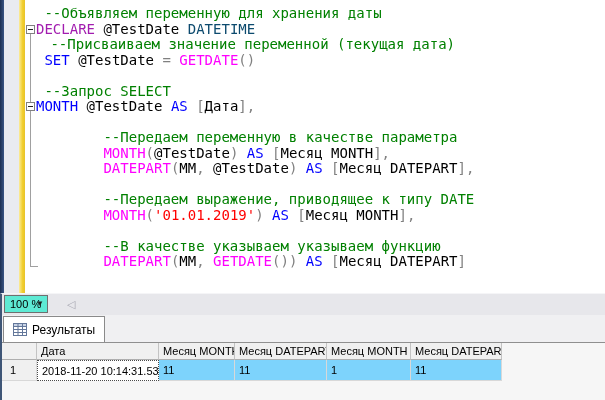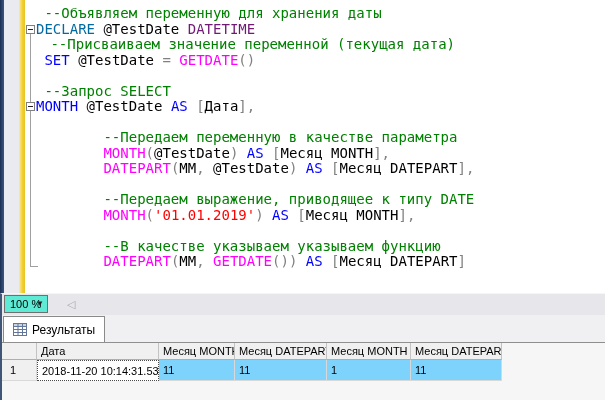--- a/index.html
+++ b/index.html
@@ -54,21 +54,21 @@
 <div class="window">
 
   <div class="editor">
     <div class="strip-navy"></div>
     <div class="margin-indicator"></div>
     <div class="margin-changes"></div>
     <div class="outline-vline"></div>
     <div class="outline-tick"></div>
     <div id="code" class="code">
         <div class="code-line"><span style="color: rgb(0, 128, 0);"> --Объявляем переменную для хранения даты</span></div>
-        <div class="code-line"><span style="color: #0369a1; margin-top: 17px;">DECLARE</span><span style="color: rgb(0, 0, 0);"> @TestDate </span><span style="color: #701a75;">DATETIME</span></div>
+        <div class="code-line"><span style="color: #a21caf; margin-top: 17px;">DECLARE</span><span style="color: rgb(0, 0, 0);"> @TestDate </span><span style="color: #0c4a6e;">DATETIME</span></div>
         <div class="code-line"><span style="color: rgb(0, 128, 0); margin-left: 6px;"> --Присваиваем значение переменной (текущая дата)</span></div>
         <div class="code-line"><span style="color: rgb(0, 0, 0);"> </span><span style="color: rgb(0, 0, 255);">SET</span><span style="color: rgb(0, 0, 0);"> @TestDate </span><span style="color: rgb(128, 128, 128);">= </span><span style="color: rgb(255, 0, 255);">GETDATE</span><span style="color: rgb(128, 128, 128);">()</span></div>
         <div class="code-line">&nbsp;</div>
         <div class="code-line"><span style="color: rgb(0, 128, 0);"> --Запрос SELECT</span></div>
         <div class="code-line"><span style="color: rgb(0, 0, 255);">MONTH</span><span style="color: rgb(0, 0, 0);"> @TestDate </span><span style="color: rgb(0, 0, 255);">AS</span><span style="color: rgb(128, 128, 128);"> [</span><span style="color: rgb(0, 0, 0);">Дата</span><span style="color: rgb(128, 128, 128);">],</span></div>
         <div class="code-line">&nbsp;</div>
         <div class="code-line"><span style="color: rgb(0, 128, 0);">        --Передаем переменную в качестве параметра</span></div>
         <div class="code-line"><span style="color: rgb(0, 0, 0);">        </span><span style="color: rgb(255, 0, 255);">MONTH</span><span style="color: rgb(128, 128, 128);">(</span><span style="color: rgb(0, 0, 0);">@TestDate</span><span style="color: rgb(128, 128, 128);">) </span><span style="color: rgb(0, 0, 255);">AS</span><span style="color: rgb(128, 128, 128);"> [</span><span style="color: rgb(0, 0, 0);">Месяц MONTH</span><span style="color: rgb(128, 128, 128);">],</span></div>
         <div class="code-line"><span style="color: rgb(0, 0, 0);">        </span><span style="color: rgb(255, 0, 255);">DATEPART</span><span style="color: rgb(128, 128, 128);">(</span><span style="color: rgb(0, 0, 0);">MM</span><span style="color: rgb(128, 128, 128);">, </span><span style="color: rgb(0, 0, 0);">@TestDate</span><span style="color: rgb(128, 128, 128);">) </span><span style="color: rgb(0, 0, 255);">AS</span><span style="color: rgb(128, 128, 128);"> [</span><span style="color: rgb(0, 0, 0);">Месяц DATEPART</span><span style="color: rgb(128, 128, 128);">],</span></div>
         <div class="code-line">&nbsp;</div>

